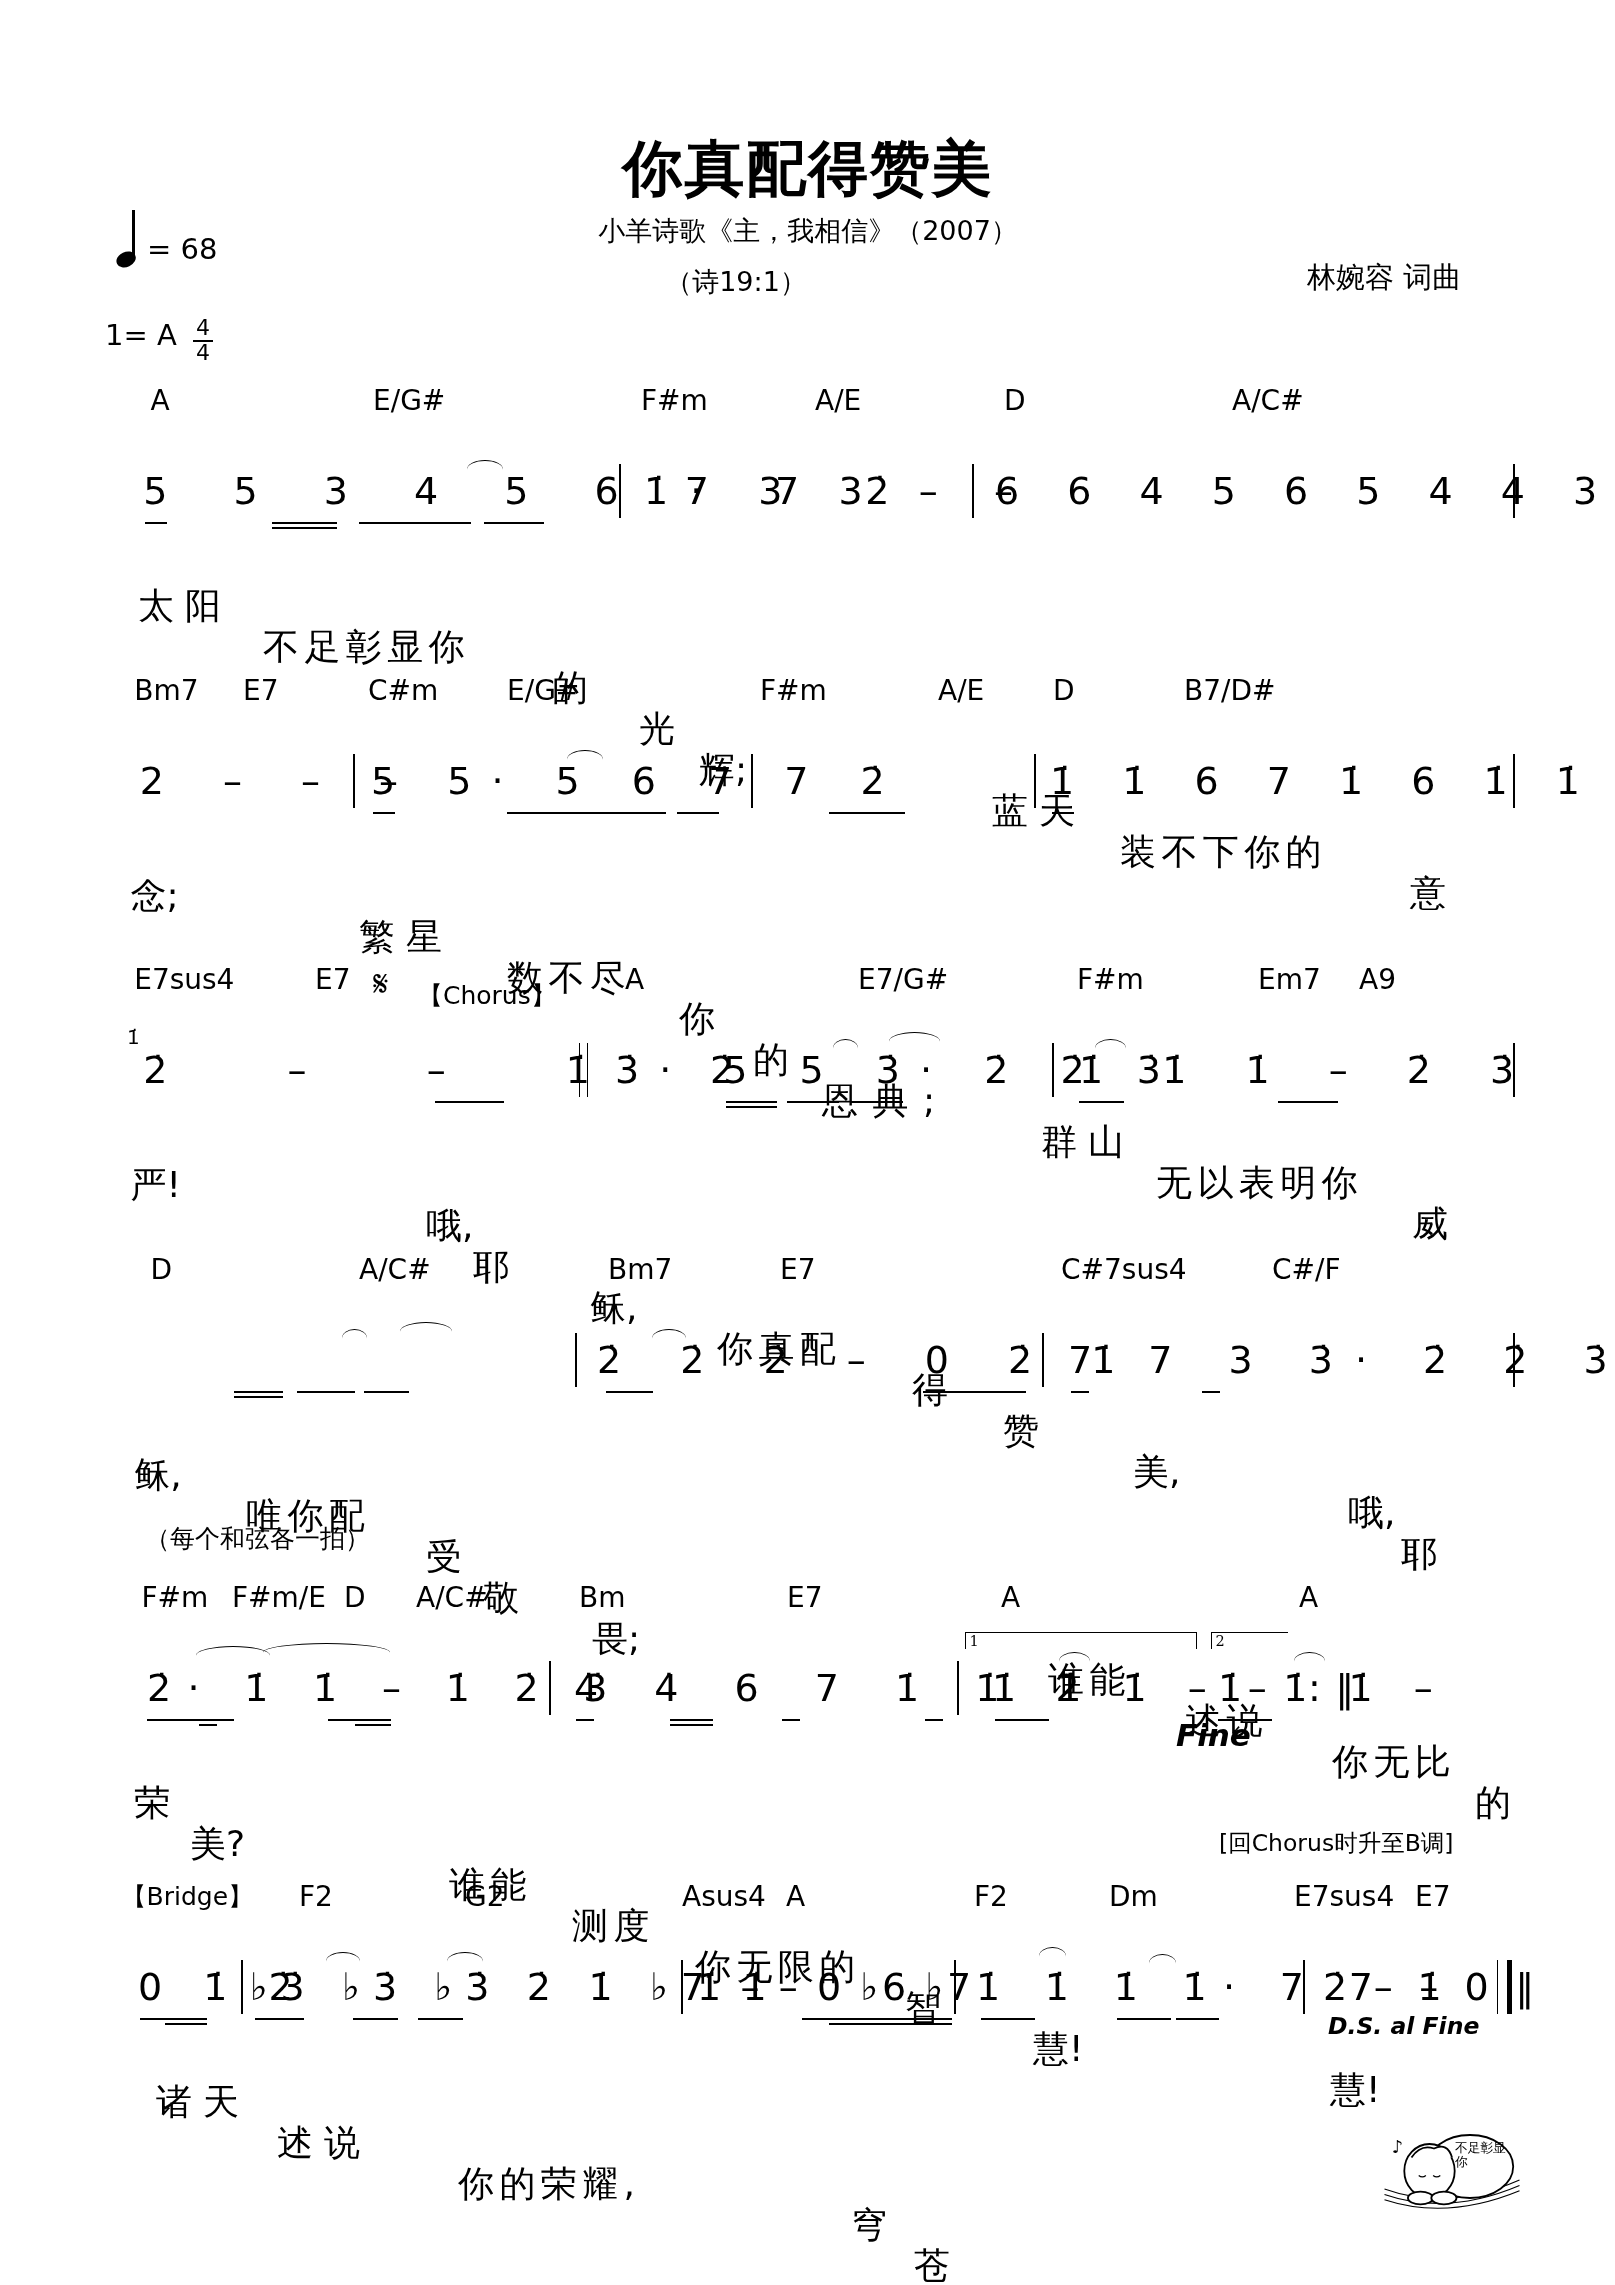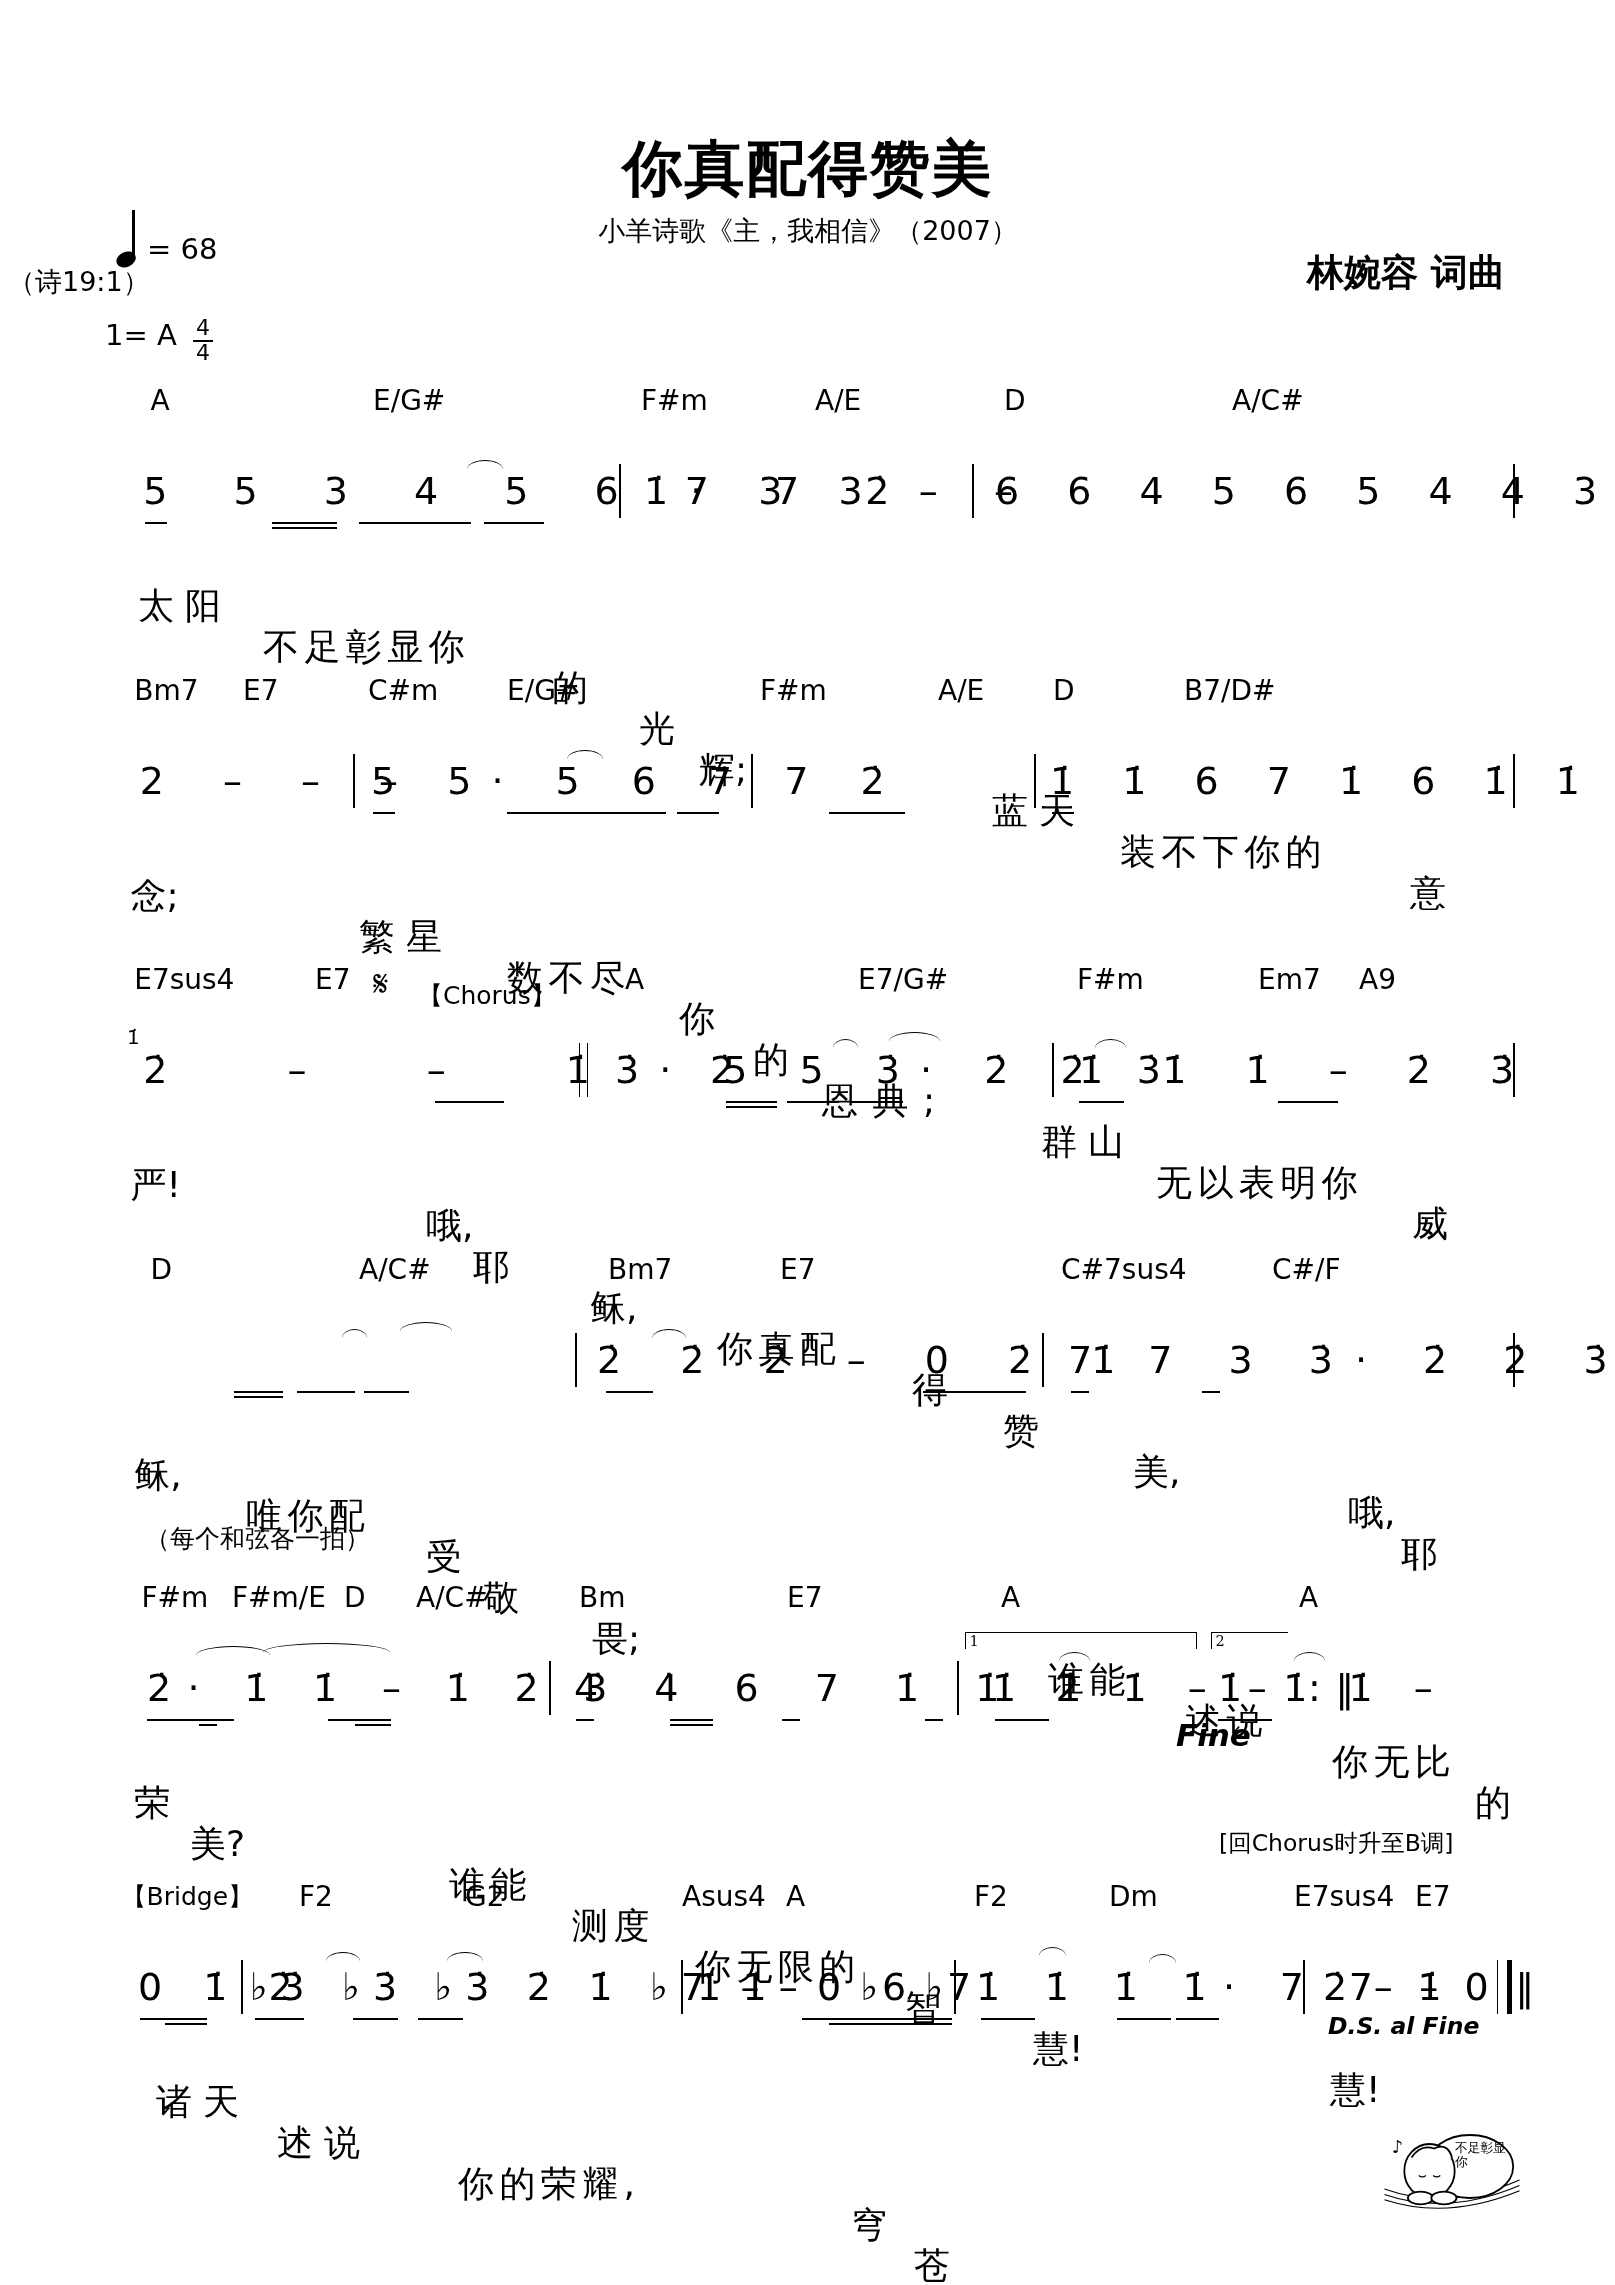--- a/index.html
+++ b/index.html
@@ -1,22 +1,22 @@
 <!DOCTYPE html>
 <html style="font-size:14.5px"><head>
 <meta charset="utf-8">
 <style>
   html, body { margin:0; padding:0; background:#ffffff; }
   body { width:1616px; height:2285px; position:relative; overflow:hidden;
          font-family:"DejaVu Sans", "Liberation Sans", sans-serif; color:#000; }
   .abs { position:absolute; }
   .title { left:0; width:1616px; top:129px; text-align:center; font-size:60px; font-weight:bold; letter-spacing:1.8px; }
   .subtitle { left:0; width:1616px; top:213px; text-align:center; font-size:27px; }
-  .psalm { left:8px; width:1472px; top:264px; font-size:27px; }
-  .composer { left:1307px; top:248px; font-size:37px;font-weight:bold; }
+  .psalm { left:0; width:1472px; top:264px; text-align:center; font-size:27px; }
+  .composer { left:1307px; top:258px; font-size:29px; }
   .tempo { left:116px; top:210px; font-size:29px; display:flex; align-items:flex-end; }
   .tempo .note { width:22px; height:56px; position:relative; margin-right:9px; }
   .tempo .note .stem { position:absolute; left:16.3px; top:0; width:2.7px; height:47px; background:#000; }
   .tempo .note .head { position:absolute; left:0; bottom:0; width:20px; height:14.5px; border-radius:50%; background:#000; transform:rotate(-25deg); }
   .key { left:105px; top:318px; font-size:29px; display:flex; gap:16.3px; }
   .timesig { display:flex; flex-direction:column; align-items:center; font-size:22px; line-height:20px; }
   .timesig .bar { width:20px; height:1.8px; background:#000; margin:1.8px 0; }
 
   .system { position:absolute; left:127px; width:1393px; }
   .chords { position:absolute; left:0; top:0; height:36px; width:100%; font-size:28px; }

